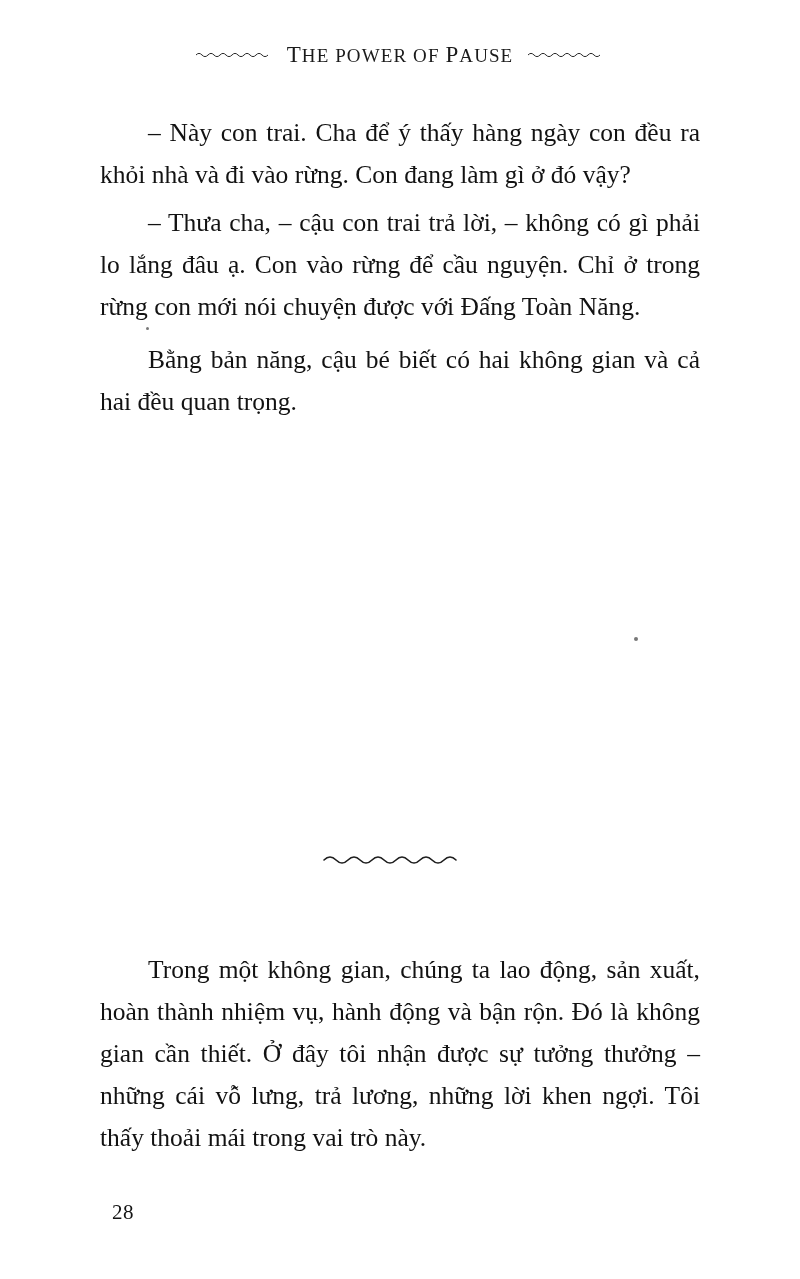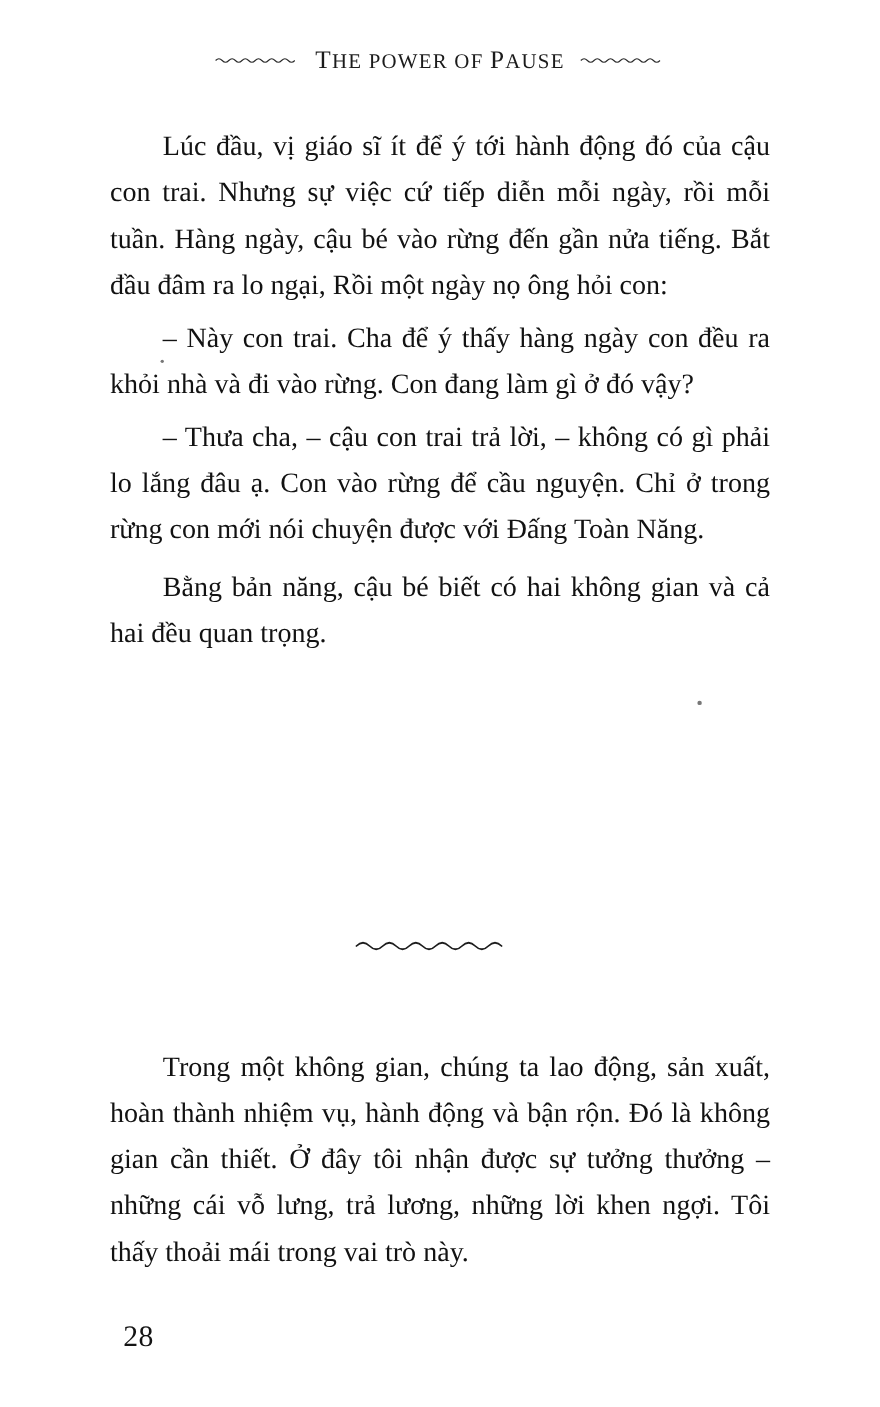--- a/index.html
+++ b/index.html
@@ -89,21 +89,21 @@
     top: 938px;
     left: 100px;
     width: 600px;
   }
 
   
   .folio {
     position: absolute;
     left: 112px;
     top: 1200px;
-    font-size: 27px;
+    font-size: 21px;
     font-family: "Liberation Serif", serif;
     color: #141414;
     letter-spacing: 0.5px;
   }
 
   
   .speck {
     position: absolute;
     background: #4a4a4a;
     border-radius: 50%;
@@ -123,21 +123,20 @@
     </span>
     <span class="running-head-title"><span class="cap">T</span>HE POWER OF <span class="cap">P</span>AUSE</span>
     <span class="rh-rule">
       <svg width="78" height="10" viewBox="0 0 78 10" fill="none" stroke="currentColor" stroke-width="1">
         <path d="M1 5 q3 -3.2 6 0 t6 0 t6 0 t6 0 t6 0 t6 0 t6 0 t6 0 t6 0 t6 0 t6 0 t6 0"></path>
       </svg>
     </span>
   </div>
 
   <div class="body-col">
-    <p class="para">Lúc đầu, vị giáo sĩ ít để ý tới hành động đó của cậu con trai. Nhưng sự việc cứ tiếp diễn mỗi ngày, rồi mỗi tuần. Hàng ngày, cậu bé vào rừng đến gần nửa tiếng. Bắt đầu đâm ra lo ngại, Rồi một ngày nọ ông hỏi con:</p>
     <p class="para">– Này con trai. Cha để ý thấy hàng ngày con đều ra khỏi nhà và đi vào rừng. Con đang làm gì ở đó vậy?</p>
     <p class="para">– Thưa cha, – cậu con trai trả lời, – không có gì phải lo lắng đâu ạ. Con vào rừng để cầu nguyện. Chỉ ở trong rừng con mới nói chuyện được với Đấng Toàn Năng.</p>
     <p class="para">Bằng bản năng, cậu bé biết có hai không gian và cả hai đều quan trọng.</p>
   </div>
 
   <div class="divider">
     <svg width="158" height="16" viewBox="0 0 158 16" fill="none" stroke="currentColor" stroke-width="1.6" stroke-linecap="round">
       <path d="M3 8 q6 -6 12 0 t12 0 t12 0 t12 0 t12 0 t12 0 t12 0 t12 0 t12 0 t12 0 t12 0"></path>
     </svg>
   </div>

